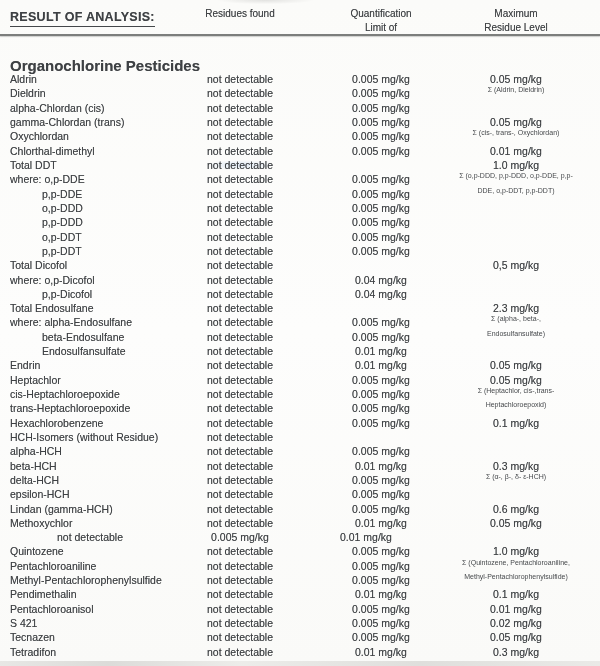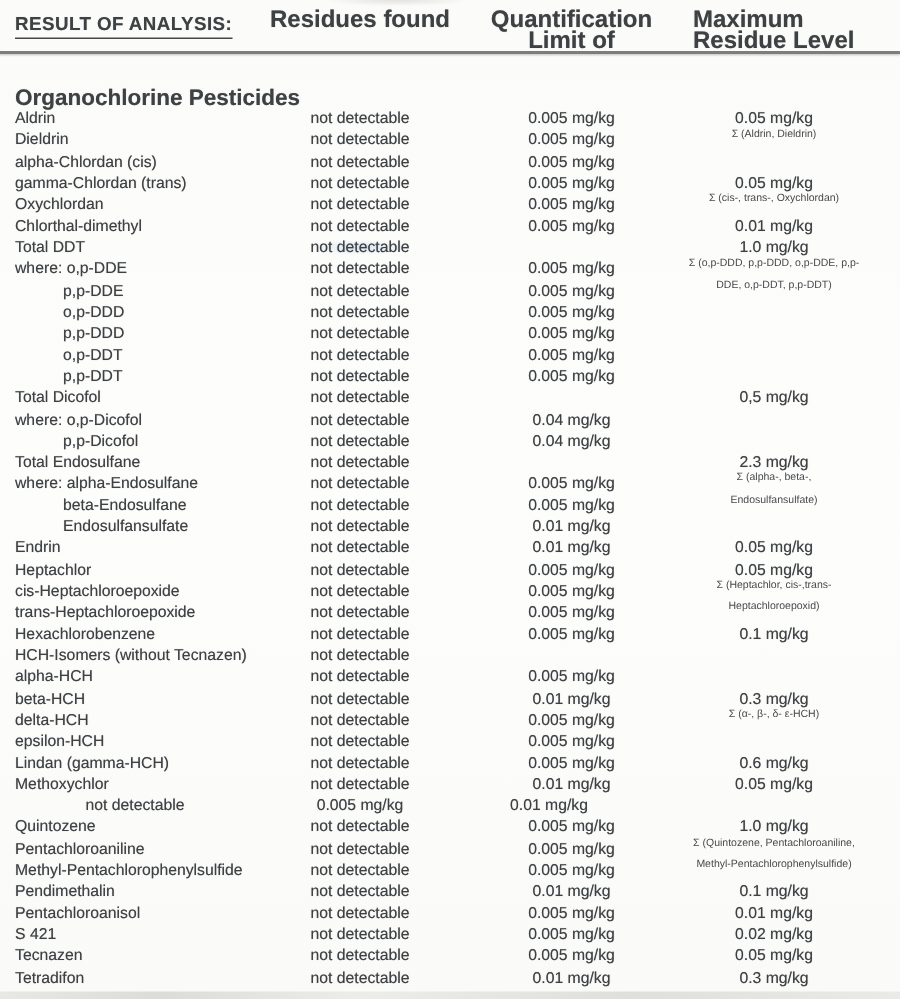--- a/index.html
+++ b/index.html
@@ -19,27 +19,27 @@
     position:absolute;left:195px;top:0;width:140px;height:9px;
     background:radial-gradient(ellipse 70px 6px at 50% 0%, rgba(150,150,148,0.25), rgba(150,150,148,0) 70%);
   }
   .hdr{
     position:absolute;top:7px;left:0;width:600px;
     display:grid;grid-template-columns:180px 120px 162px 138px;
     align-items:start;
   }
   .c1{padding-left:10px;}
   .c2,.c3{text-align:center;}
-  .c4{padding-right:30px;}
+  .c4{text-align:center;padding-right:30px;}
   .title{
     display:inline-block;
     font-weight:bold;font-size:12.5px;letter-spacing:0.3px;
     border-bottom:1.8px solid #44474a;padding-bottom:2px;
   }
-  .colhead{font-weight:bold;font-size:16px;line-height:13.5px;}
+  .colhead{font-weight:normal;font-size:10px;line-height:13.5px;}
   .rule{
     position:absolute;top:34px;left:0;width:600px;height:2px;
     background:#5d5f5e;opacity:0.8;
     box-shadow:0 1px 1px rgba(93,95,94,0.35);
   }
   .section-title{
     position:absolute;top:57px;left:10px;
     font-weight:bold;font-size:15px;
   }
   #rows{position:absolute;top:72px;left:0;width:600px;}
@@ -339,21 +339,21 @@
     <div class="c1">Hexachlorobenzene</div>
     <div class="c2">not detectable</div>
     <div class="c3">0.005 mg/kg</div>
     <div class="c4">
       <span class="mrl-val">0.1 mg/kg</span>
 
     </div>
   </div>
 
   <div class="row">
-    <div class="c1">HCH-Isomers (without Tecnazen)</div>
+    <div class="c1">HCH-Isomers (without Residue)</div>
     <div class="c2">not detectable</div>
     <div class="c3"></div>
     <div class="c4">
       
       
     </div>
   </div>
 
   <div class="row">
     <div class="c1">alpha-HCH</div>

